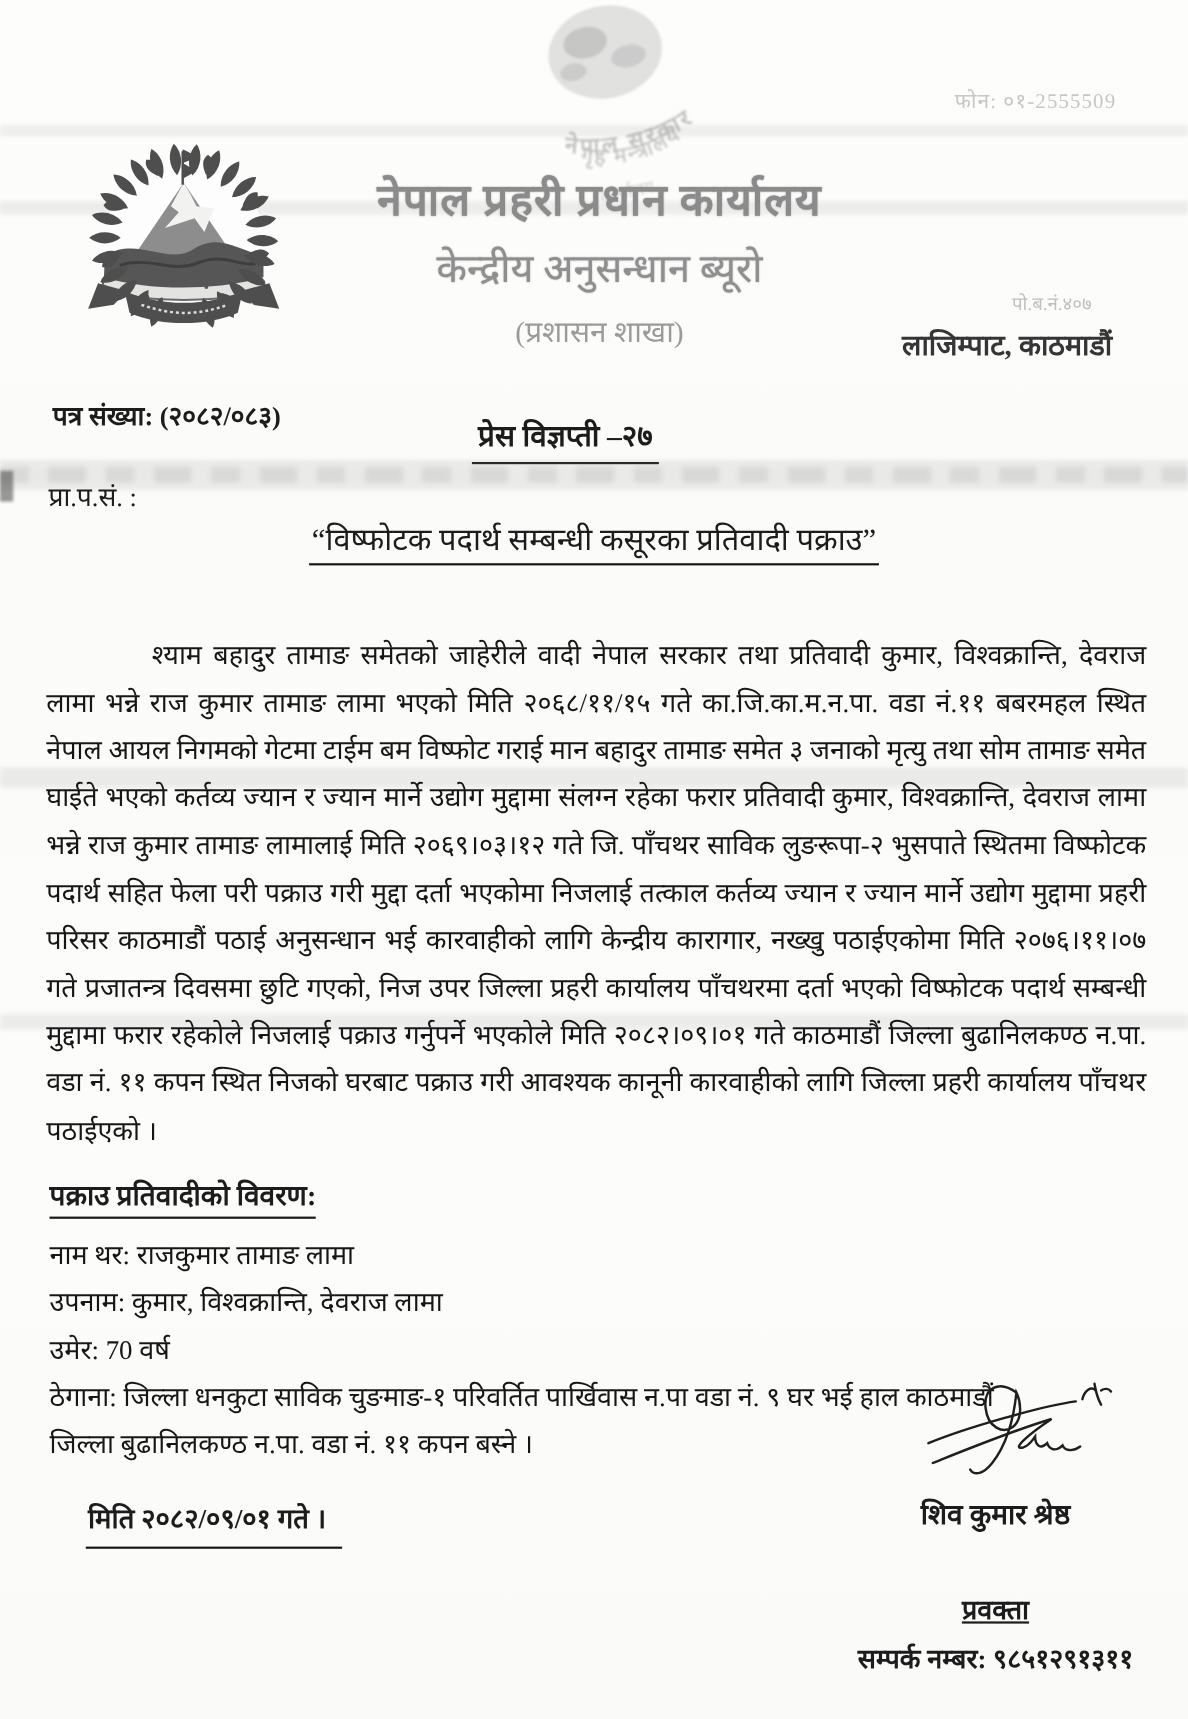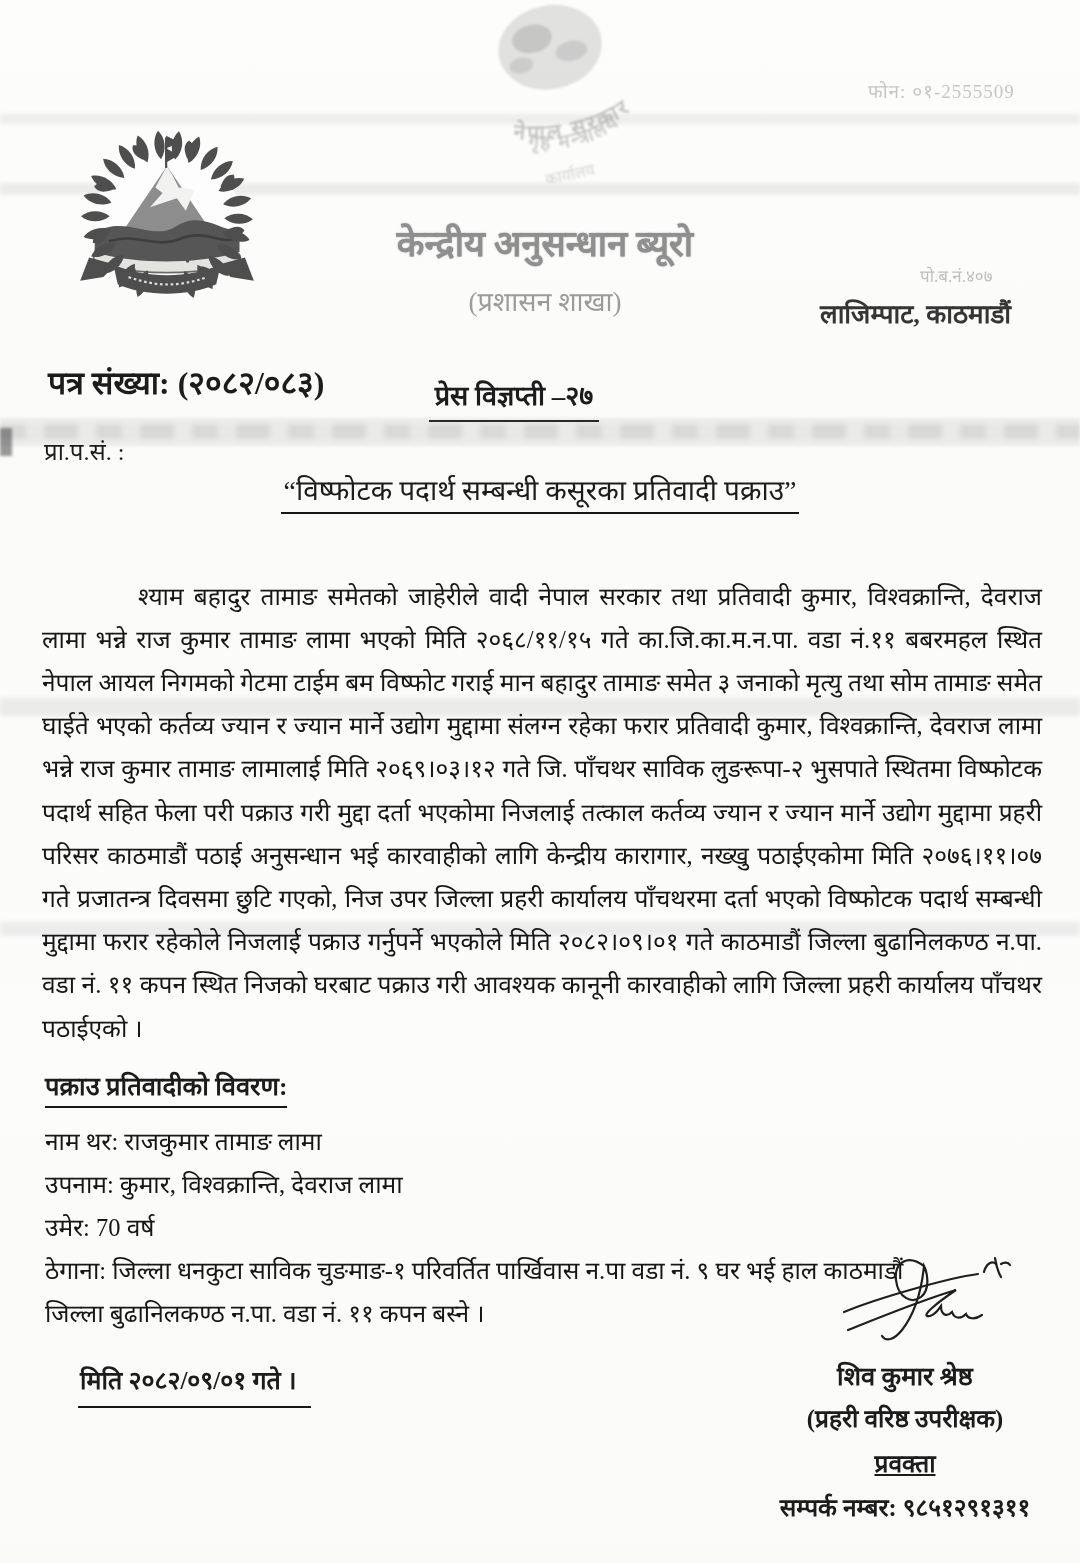--- a/index.html
+++ b/index.html
@@ -31,41 +31,41 @@
   
   .emblem{position:absolute;left:73px;top:126px;width:188px;height:176px;}
   .stamp{position:absolute;left:430px;top:-6px;width:260px;height:196px;opacity:.52;filter:blur(1px);}
   .org1{
     position:absolute;left:230px;top:152px;width:630px;text-align:center;
     font-size:40px;font-weight:bold;color:#8b8b8b;letter-spacing:1px;
     text-shadow:0 0 1.5px rgba(139,139,139,.9);
   }
   .org2{
     position:absolute;left:230px;top:218px;width:630px;text-align:center;
-    font-size:36px;font-weight:bold;color:#8f8f8f;
+    font-size:36px;font-weight:normal;color:#8f8f8f;
     text-shadow:0 0 1.5px rgba(143,143,143,.9);
   }
   .org3{
     position:absolute;left:230px;top:282px;width:630px;text-align:center;
     font-size:27px;color:#9b9b9b;
   }
   .phone{
     position:absolute;left:868px;top:78px;width:210px;
     font-size:19px;color:#c6c6c6;letter-spacing:1px;
   }
   .pobox{
     position:absolute;left:920px;top:264px;width:160px;
     font-size:17px;color:#bfbfbf;
   }
   .city{
     position:absolute;left:820px;top:295px;width:240px;
     font-size:26px;color:#353535;font-weight:bold;
   }
   
-  .letter-no{position:absolute;left:48px;top:360px;font-size:32px;font-weight:bold;}
+  .letter-no{position:absolute;left:48px;top:360px;font-size:24px;font-weight:bold;}
   .press-release{
     position:absolute;left:0;top:376px;width:1004px;text-align:center;padding-left:12px;
   }
   .press-release span{
     display:inline-block;font-size:27px;font-weight:bold;
     border-bottom:2px solid #2a2a2a;padding:0 6px 7px 6px;
   }
   .ref-no{position:absolute;left:44px;top:434px;font-size:24px;}
   
   .headline{position:absolute;left:0;top:470px;width:1080px;text-align:center;}
@@ -184,20 +184,21 @@
         <textPath href="#arc2" startOffset="20%">गृह मन्त्रालय</textPath>
       </text>
       <text x="96" y="186" font-size="16" opacity=".7">कार्यालय</text>
     </g>
   </svg>
 
   <div class="phone">
     <span>फोन:</span>
     <span>०१-2555509</span>
   </div>
+  <div class="org1">नेपाल प्रहरी प्रधान कार्यालय</div>
   <div class="org2">केन्द्रीय अनुसन्धान ब्यूरो</div>
   <div class="org3">(प्रशासन शाखा)</div>
   <div class="pobox">पो.ब.नं.४०७</div>
   <div class="city">लाजिम्पाट, काठमाडौं</div>
 
   <div class="letter-no">पत्र संख्या: (२०८२/०८३)</div>
   <div class="press-release">
     <span>प्रेस विज्ञप्ती –२७</span>
   </div>
   <div class="ref-no">प्रा.प.सं. :</div>
@@ -225,17 +226,16 @@
       <path d="M86,14 C70,2 56,10 58,28 C60,46 74,52 83,45 C92,38 90,22 86,14 C84,34 78,60 64,78 C56,88 48,90 44,84"></path>
       <path d="M6,60 C40,46 110,26 140,22"></path>
       <path d="M10,78 C40,66 84,48 118,38 C100,50 80,66 92,64 C98,62 100,58 103,54 C103,62 108,66 114,60 C116,66 122,68 128,62 C130,67 137,68 144,63"></path>
       <path d="M146,20 C148,12 154,8 158,12"></path>
       <path d="M157,6 C158,12 160,20 163,25"></path>
       <path d="M163,12 C166,10 170,10 172,13"></path>
     </g>
   </svg>
 
   <div class="sig-name">शिव कुमार श्रेष्ठ</div>
-  <div class="sig-rank">(प्रहरी वरिष्ठ उपरीक्षक)</div>
   <div class="sig-role">प्रवक्ता</div>
   <div class="sig-contact">सम्पर्क नम्बर: ९८५१२९१३११</div>
 
 </div>
 
 </body></html>

